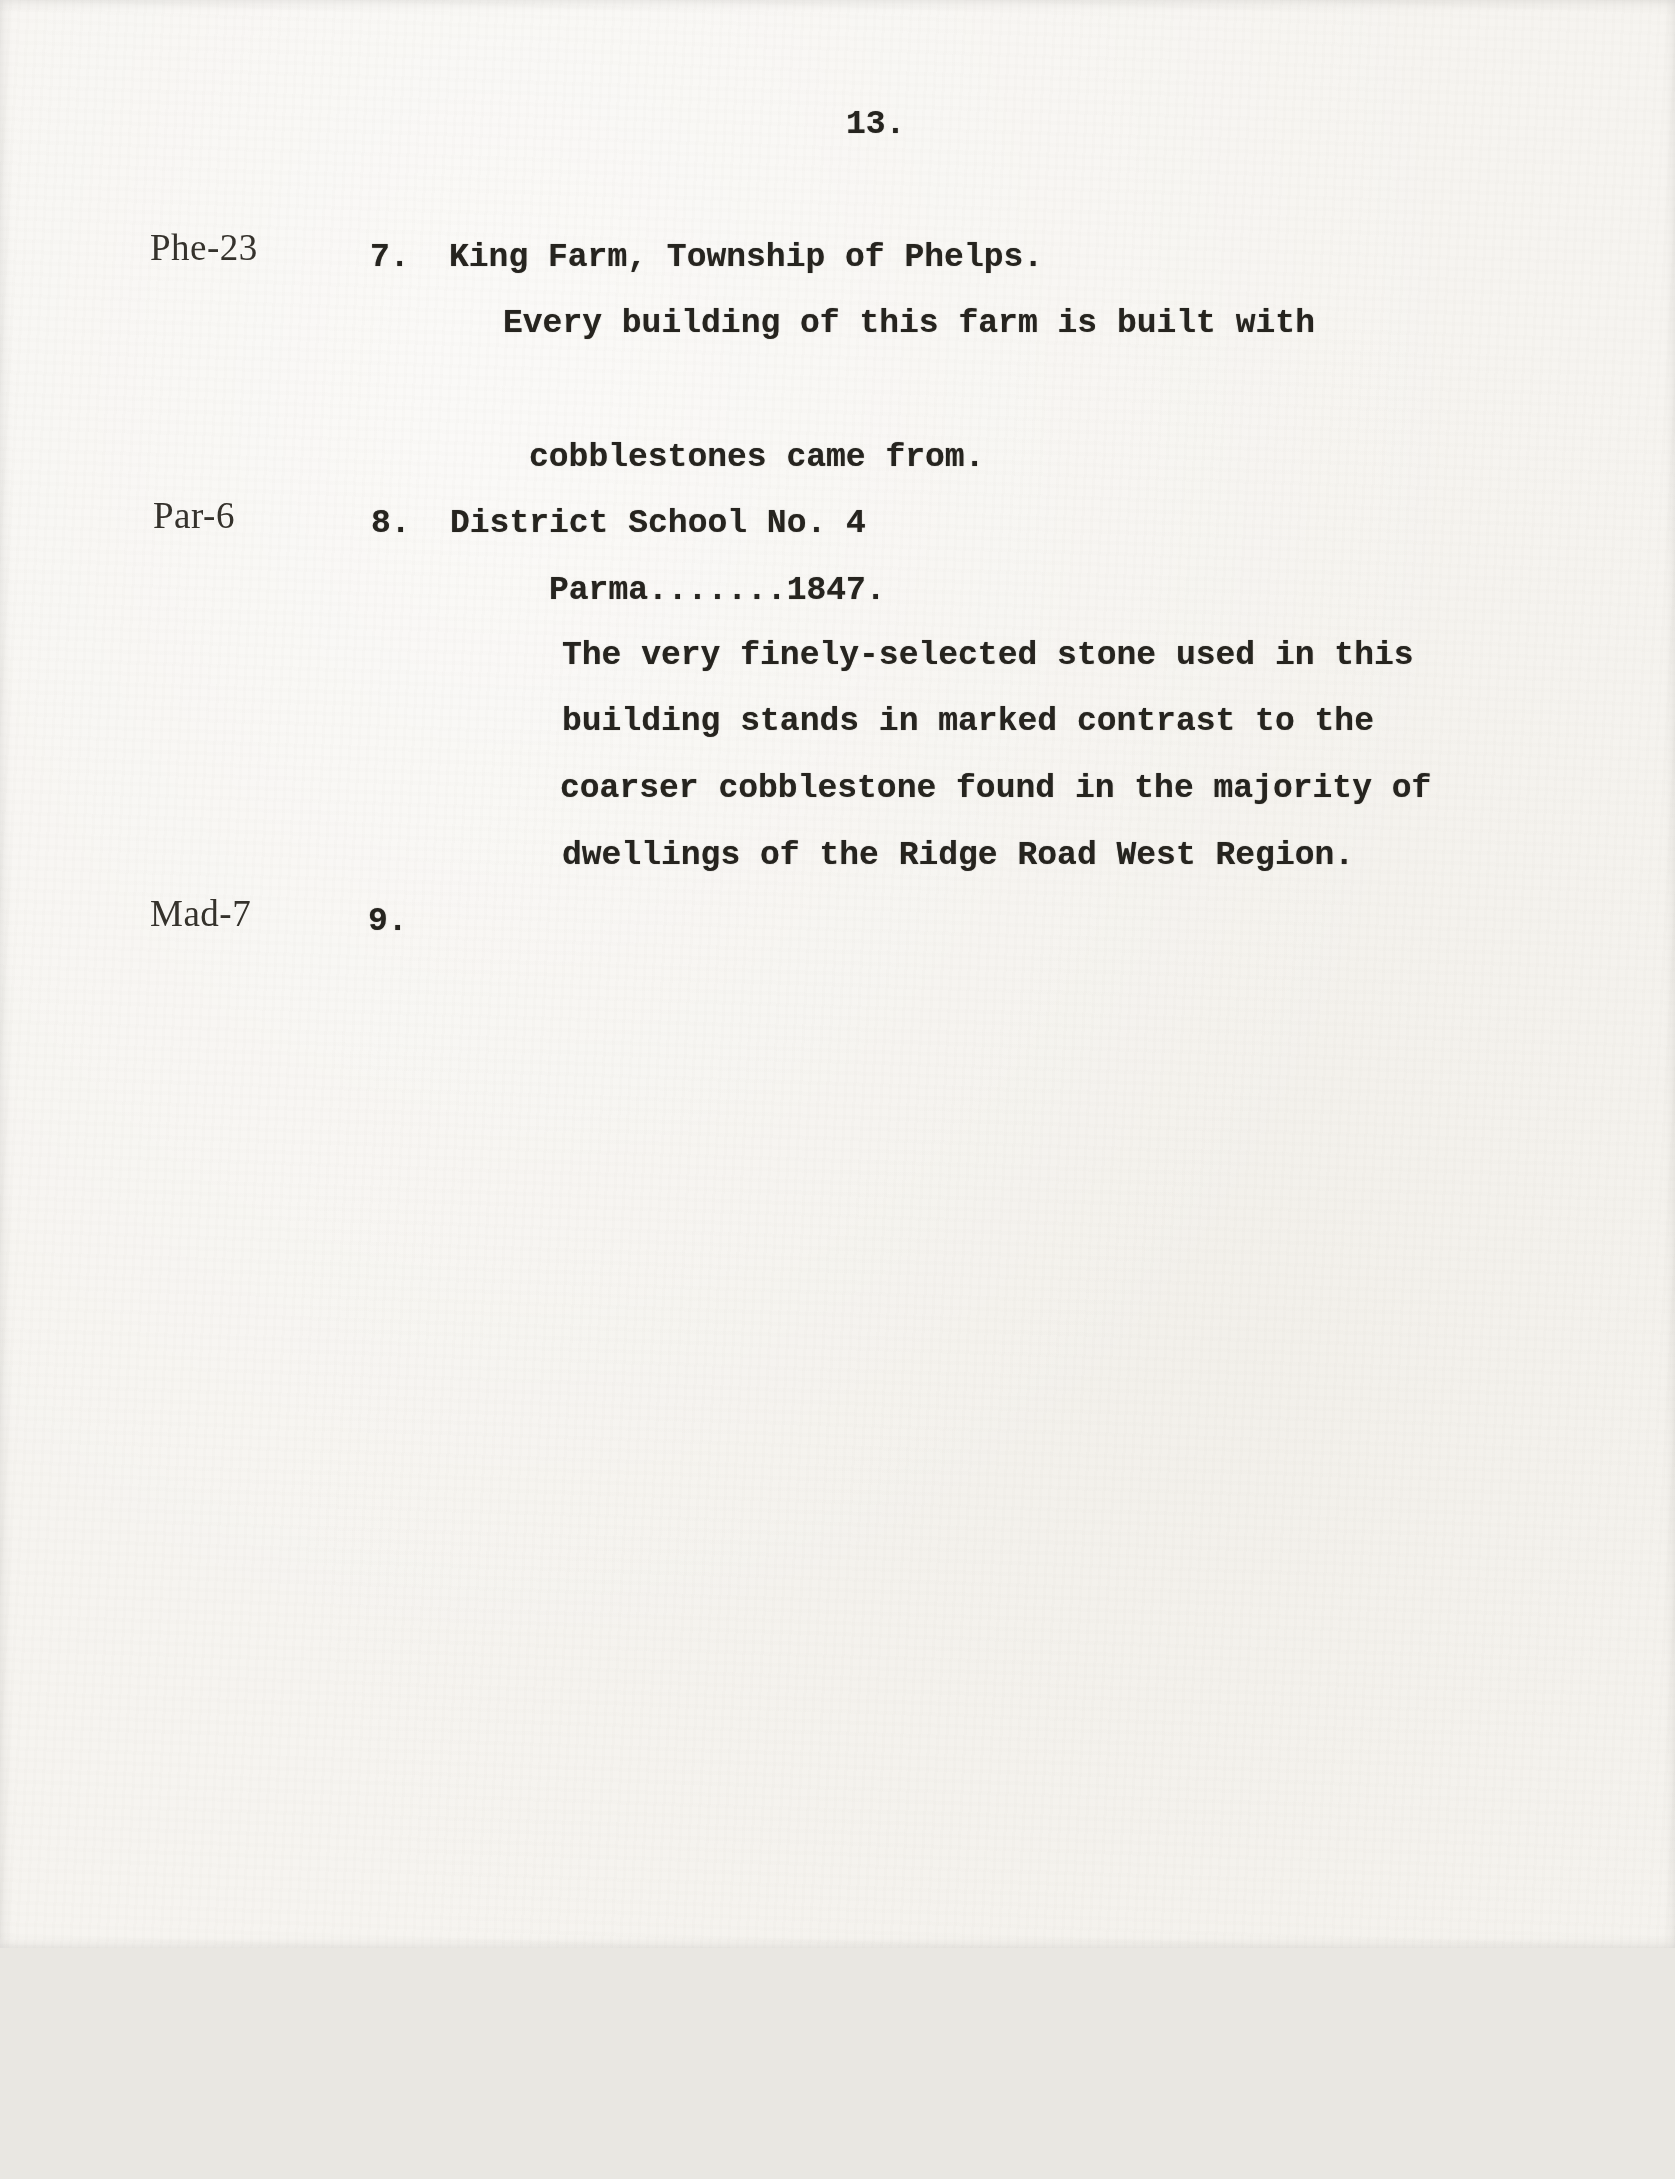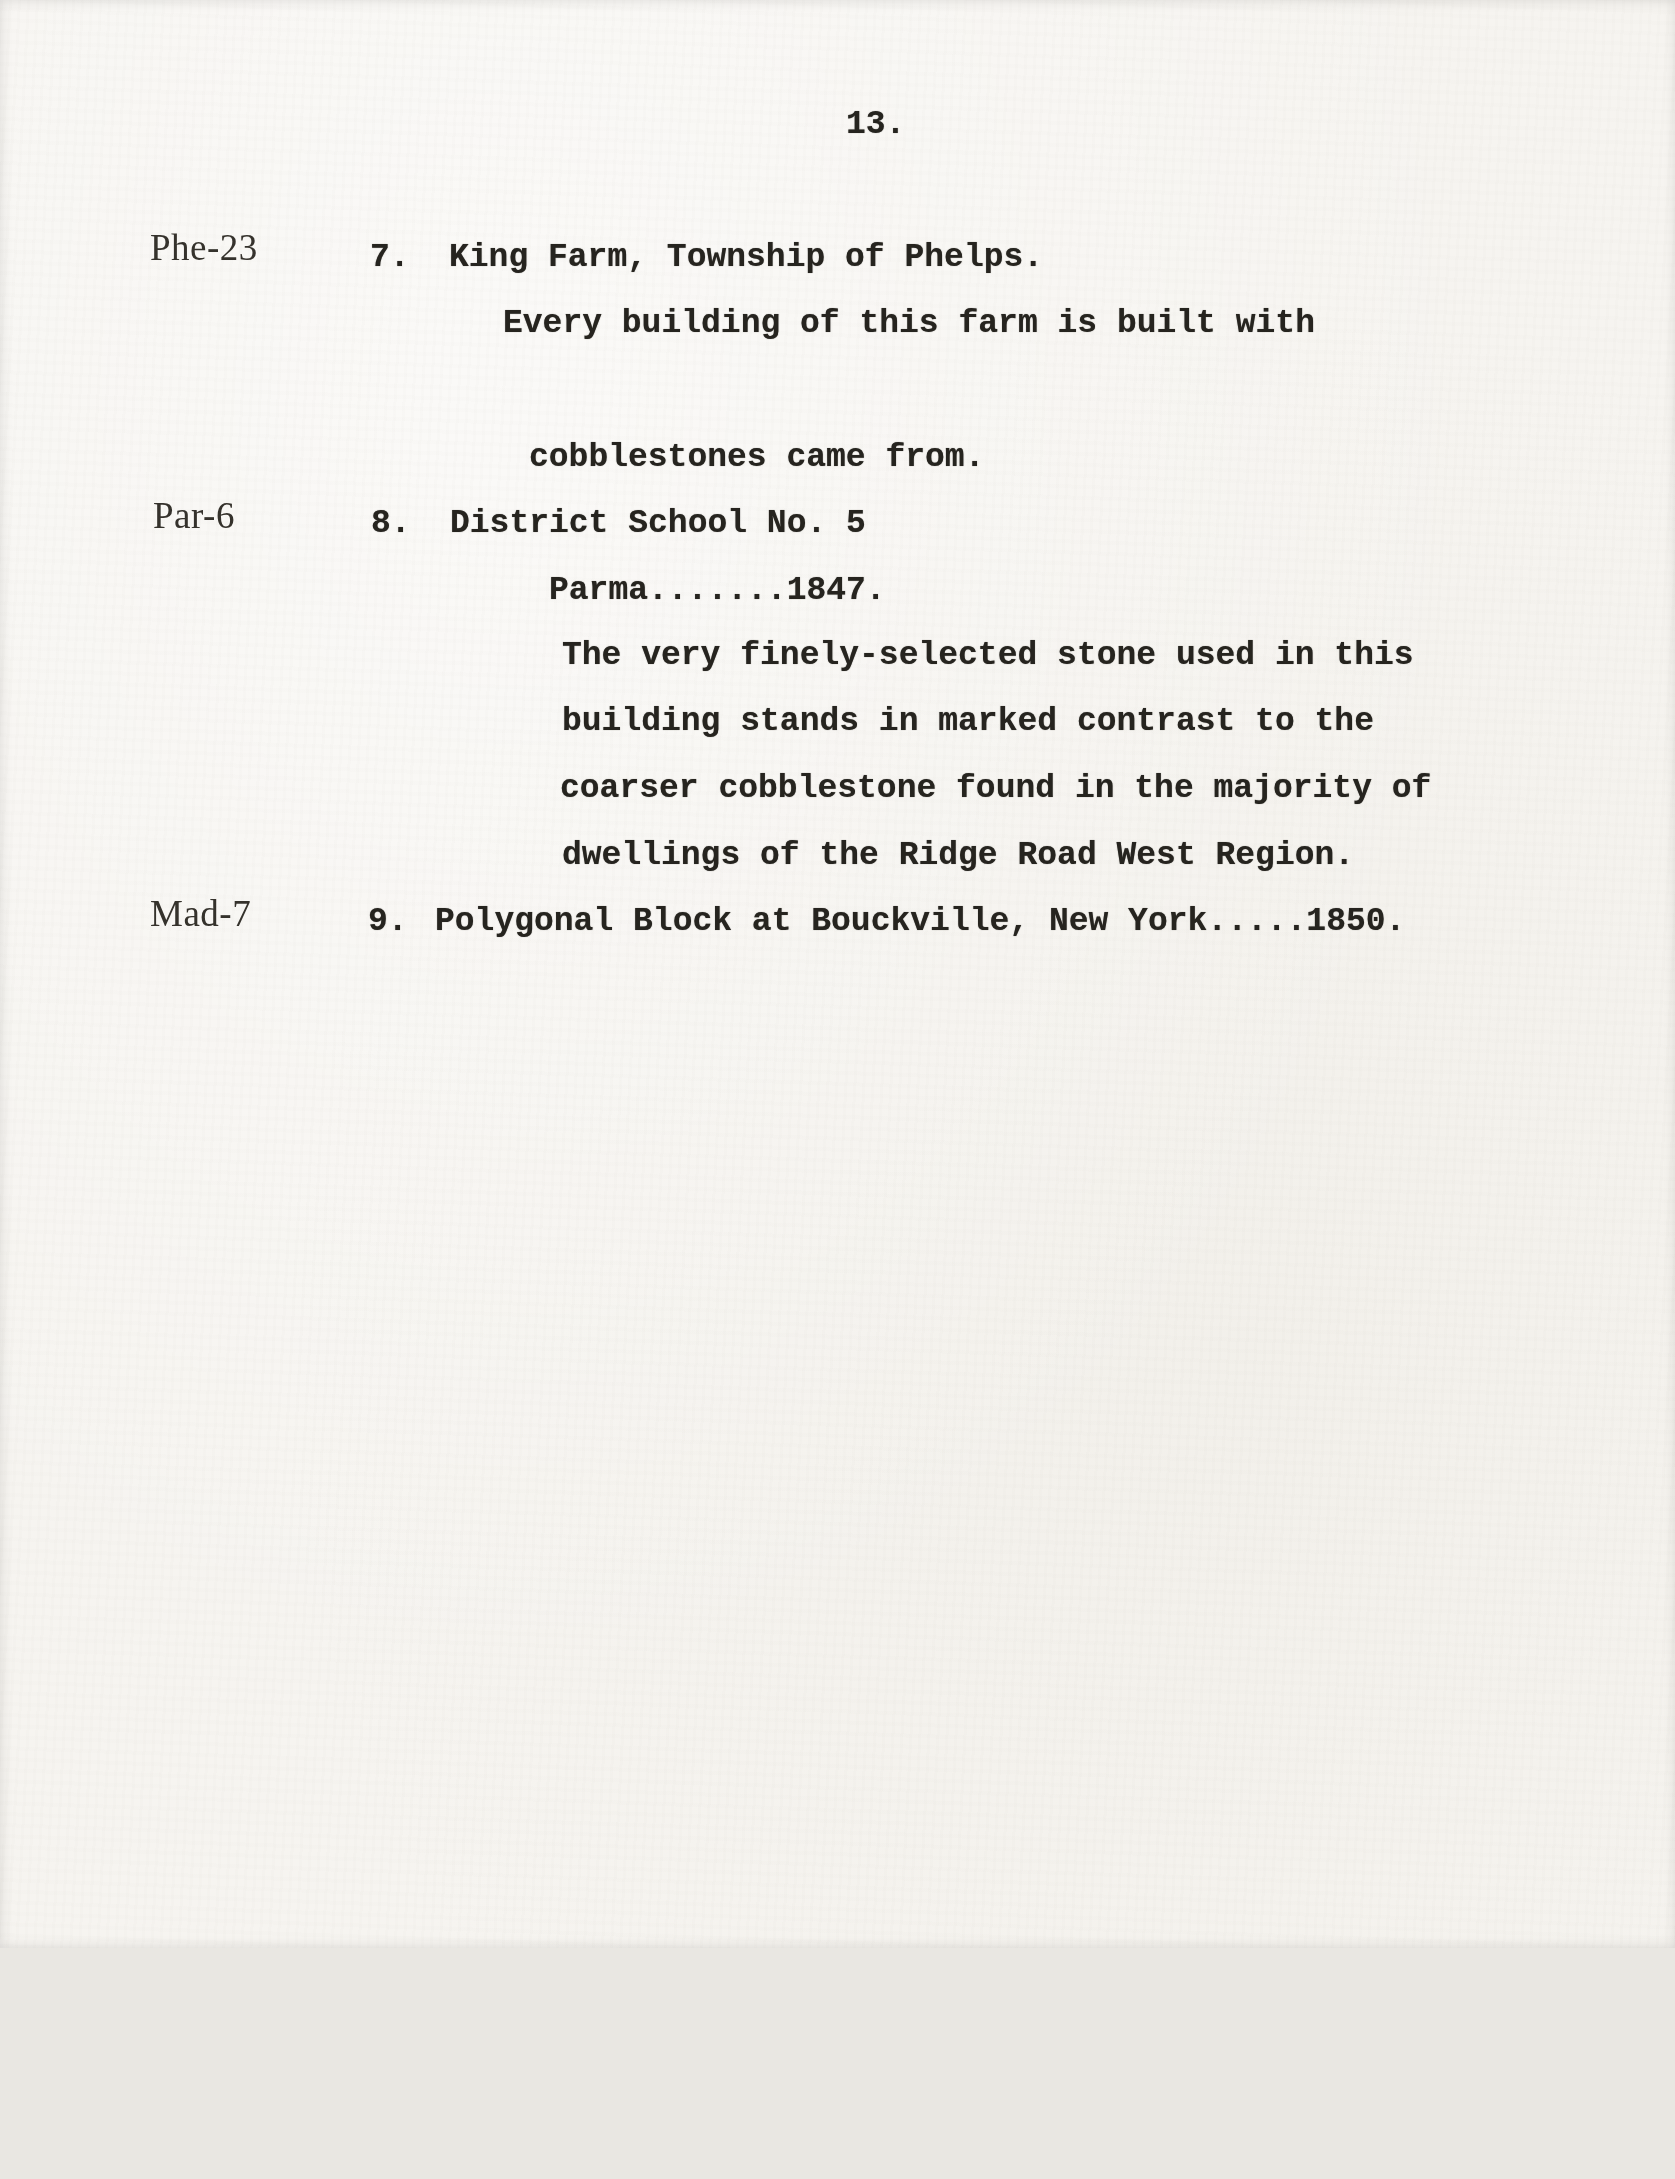--- a/index.html
+++ b/index.html
@@ -61,24 +61,23 @@
   <div class="tw" style="left:846px; top:108px;">13.</div>
 
   <div class="ref" style="left:150px; top:229px;">Phe-23</div>
   <div class="tw" style="left:370px; top:241px;">7.</div>
   <div class="tw" style="left:449px; top:241px;">King Farm, Township of Phelps.</div>
   <div class="tw" style="left:503px; top:307px;">Every building of this farm is built with</div>
   <div class="tw" style="left:529px; top:441px;">cobblestones came from.</div>
 
   <div class="ref" style="left:153px; top:497px;">Par-6</div>
   <div class="tw" style="left:371px; top:507px;">8.</div>
-  <div class="tw" style="left:450px; top:507px;">District School No. 5</div>
+  <div class="tw" style="left:450px; top:507px;">District School No. 4</div>
   <div class="tw" style="left:549px; top:574px;">Parma.......1847.</div>
   <div class="tw" style="left:562px; top:705px;">building stands in marked contrast to the</div>
   <div class="tw" style="left:562px; top:639px;">The very finely-selected stone used in this</div>
   <div class="tw" style="left:560px; top:772px;">coarser cobblestone found in the majority of</div>
   <div class="tw" style="left:562px; top:839px;">dwellings of the Ridge Road West Region.</div>
 
   <div class="ref" style="left:150px; top:895px;">Mad-7</div>
   <div class="tw" style="left:368px; top:905px;">9.</div>
-  <div class="tw" style="left:435px; top:905px;">Polygonal Block at Bouckville, New York.....1850.</div>
 </div>
 
 
 </body></html>

